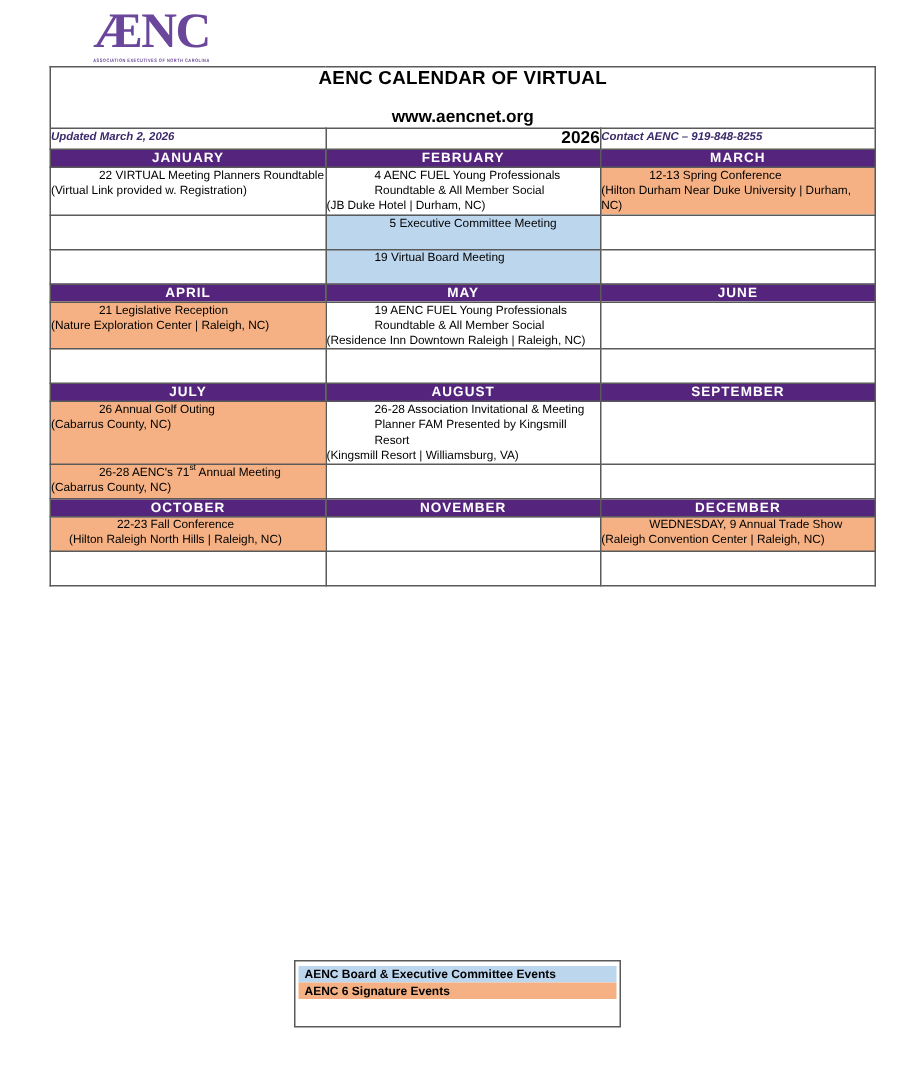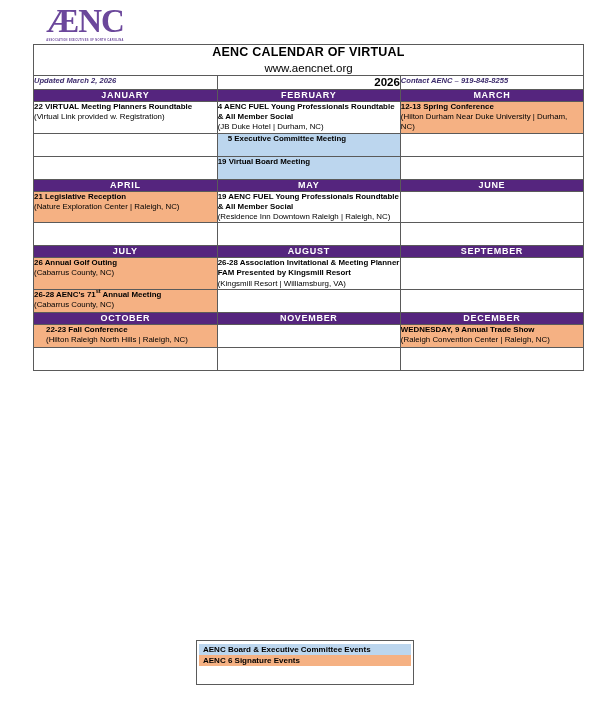--- a/index.html
+++ b/index.html
@@ -18,21 +18,21 @@
   .page {
     position: relative;
     width: 612px;
     height: 712px;
     box-sizing: border-box;
   }
 
   
   .logo-block {
     position: absolute;
-    left: 30px;
+    left: 46px;
     top: 4px;
     width: 110px;
     height: 40px;
   }
   .logo-mark {
     font-family: "Liberation Serif", serif;
     font-weight: bold;
     font-size: 33px;
     line-height: 34px;
     letter-spacing: -1px;
@@ -72,23 +72,23 @@
     border-bottom: none !important;
   }
   .title-main {
     font-size: 12.5px;
     font-weight: bold;
     letter-spacing: 0.2px;
     line-height: 15px;
   }
   .title-sub {
     font-size: 11.5px;
-    font-weight: normal;
+    font-weight: bold;
     line-height: 14px;
-    margin-top: 1px;
+    margin-top: 11px;
   }
 
   .meta-cell {
     height: 13px;
     padding: 1px 4px 2px 4px;
     font-size: 7.6px;
     font-style: italic;
     font-weight: bold;
     color: #3B2A6B;
     white-space: nowrap;
@@ -113,21 +113,22 @@
     height: 11px;
     vertical-align: middle;
   }
 
   .ev {
     padding: 4px 5px 5px 5px;
     font-size: 7.9px;
     line-height: 10.2px;
   }
   .ev-title {
-    font-weight: bold;
+    font-weight: normal;
+    margin-left: 32px;
   }
   .ev-loc {
     font-weight: normal;
   }
   .ev sup {
     font-size: 5.6px;
     vertical-align: super;
     line-height: 0;
   }
 

